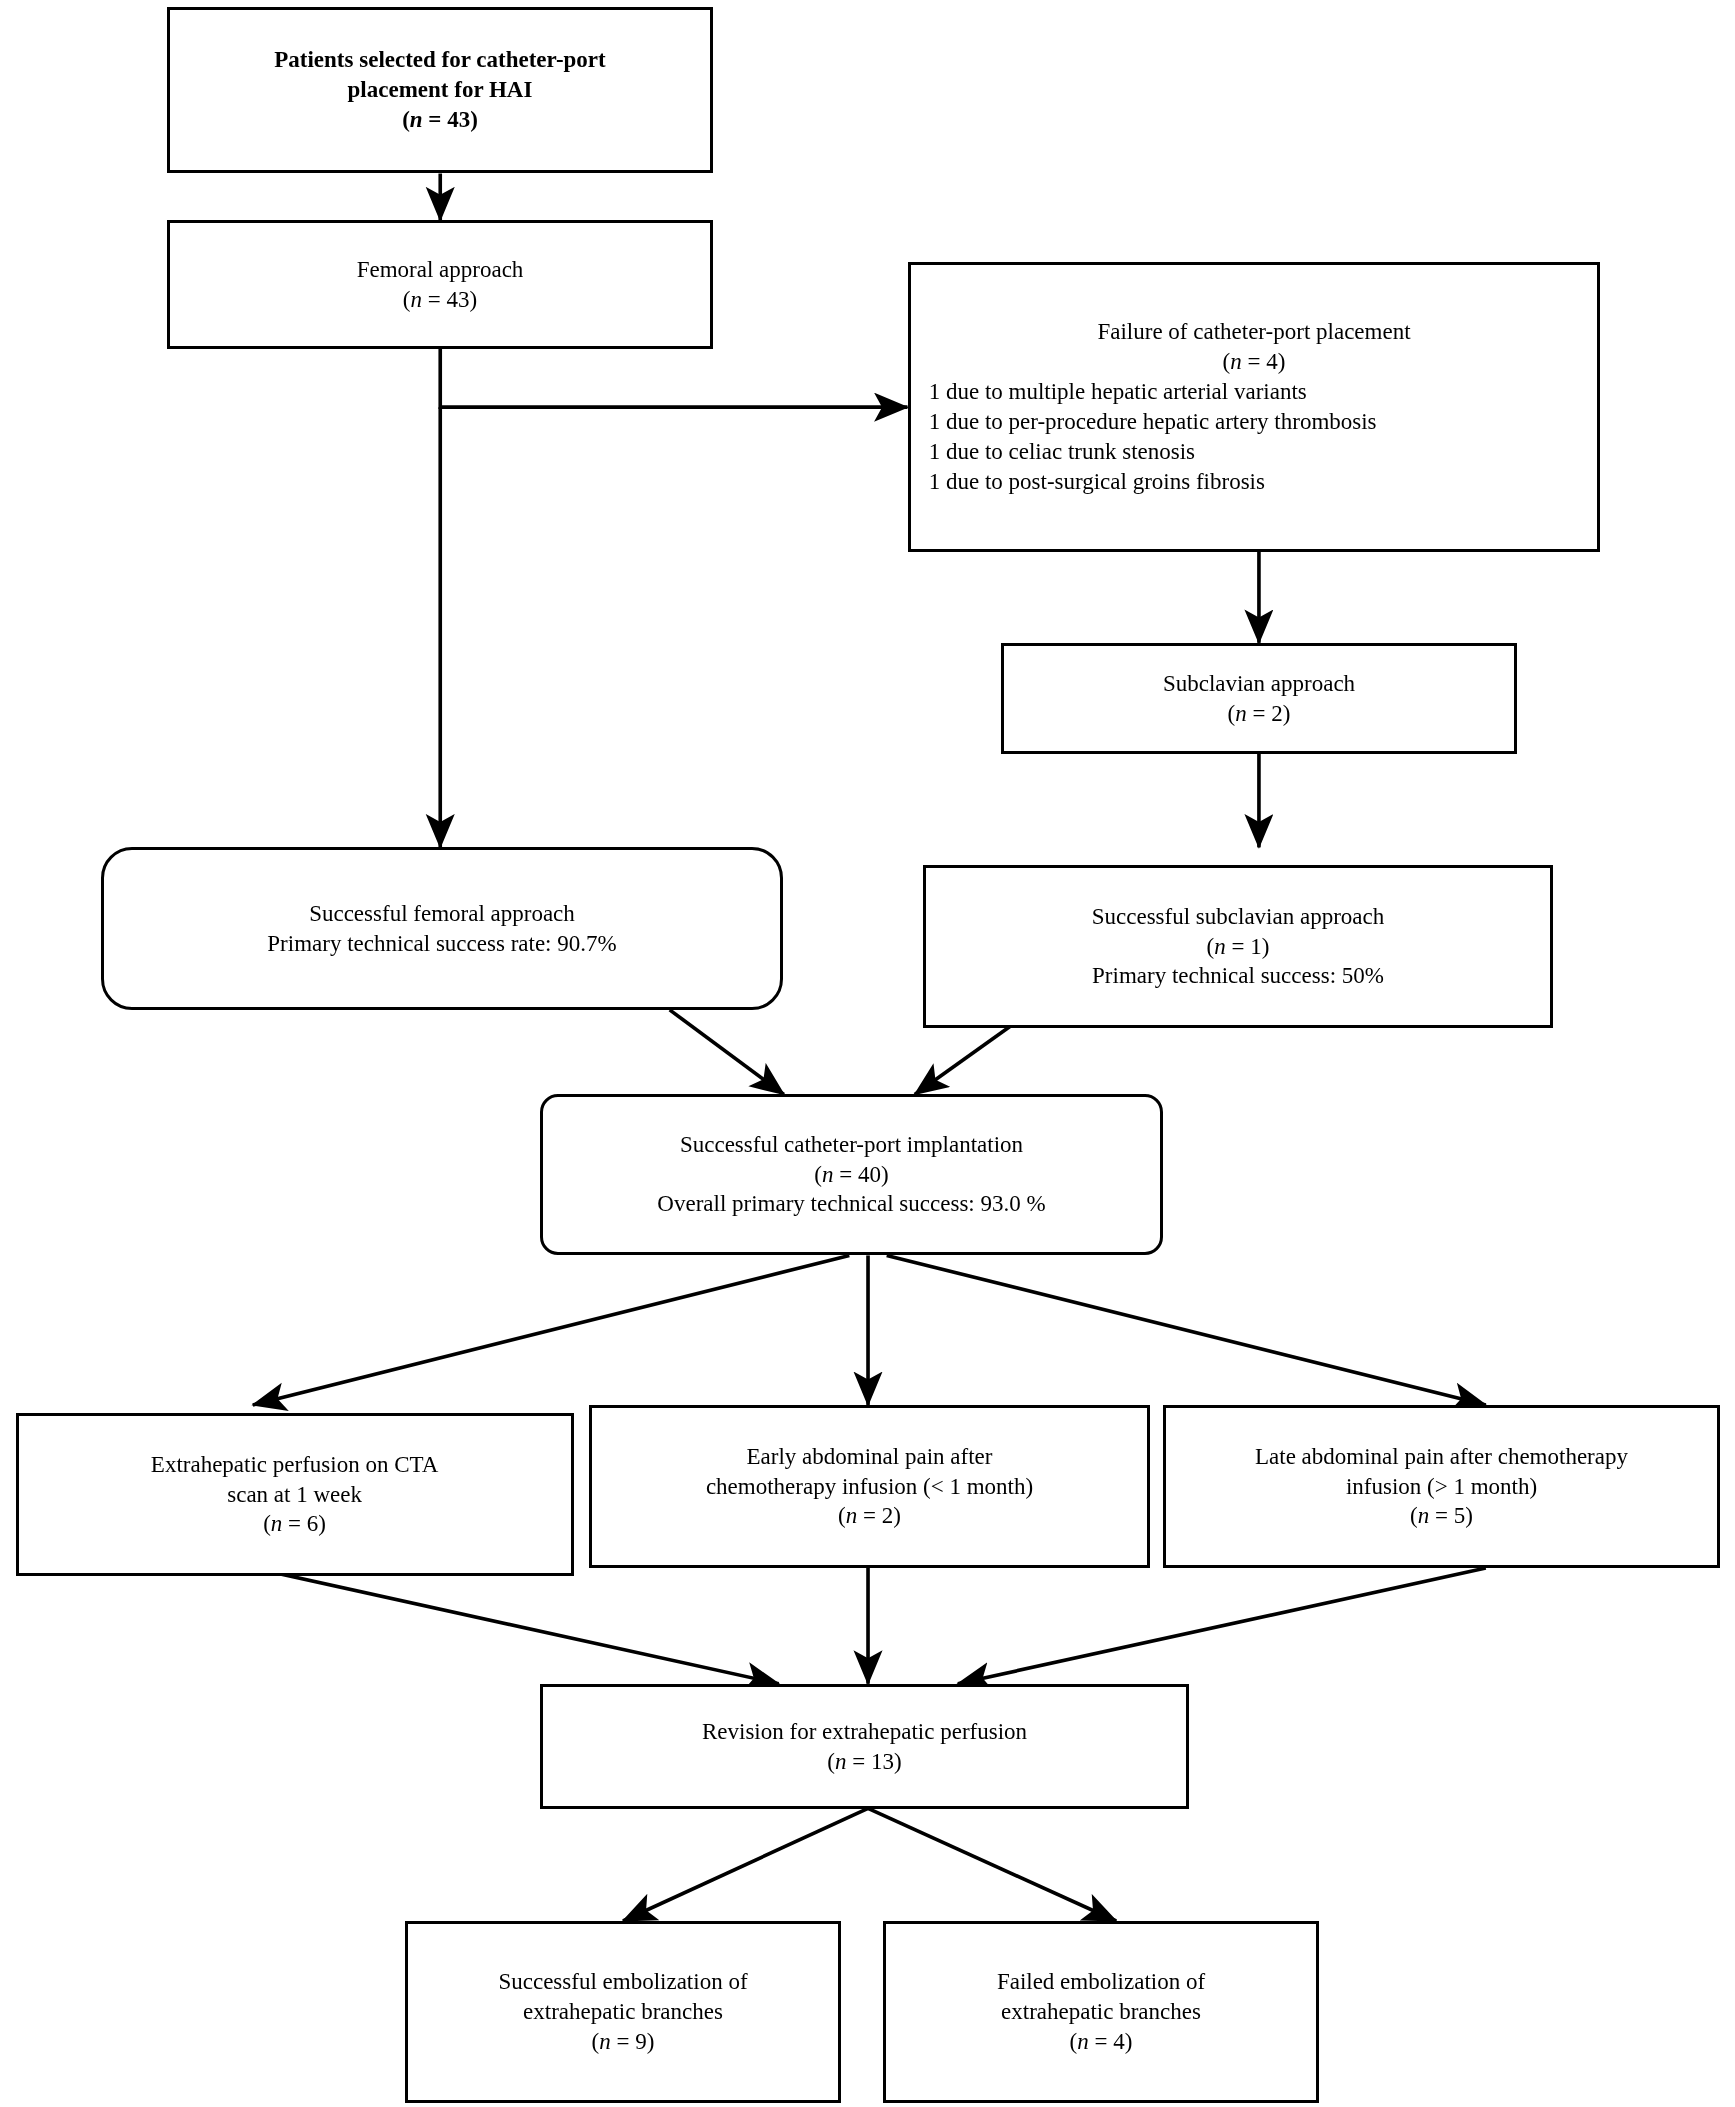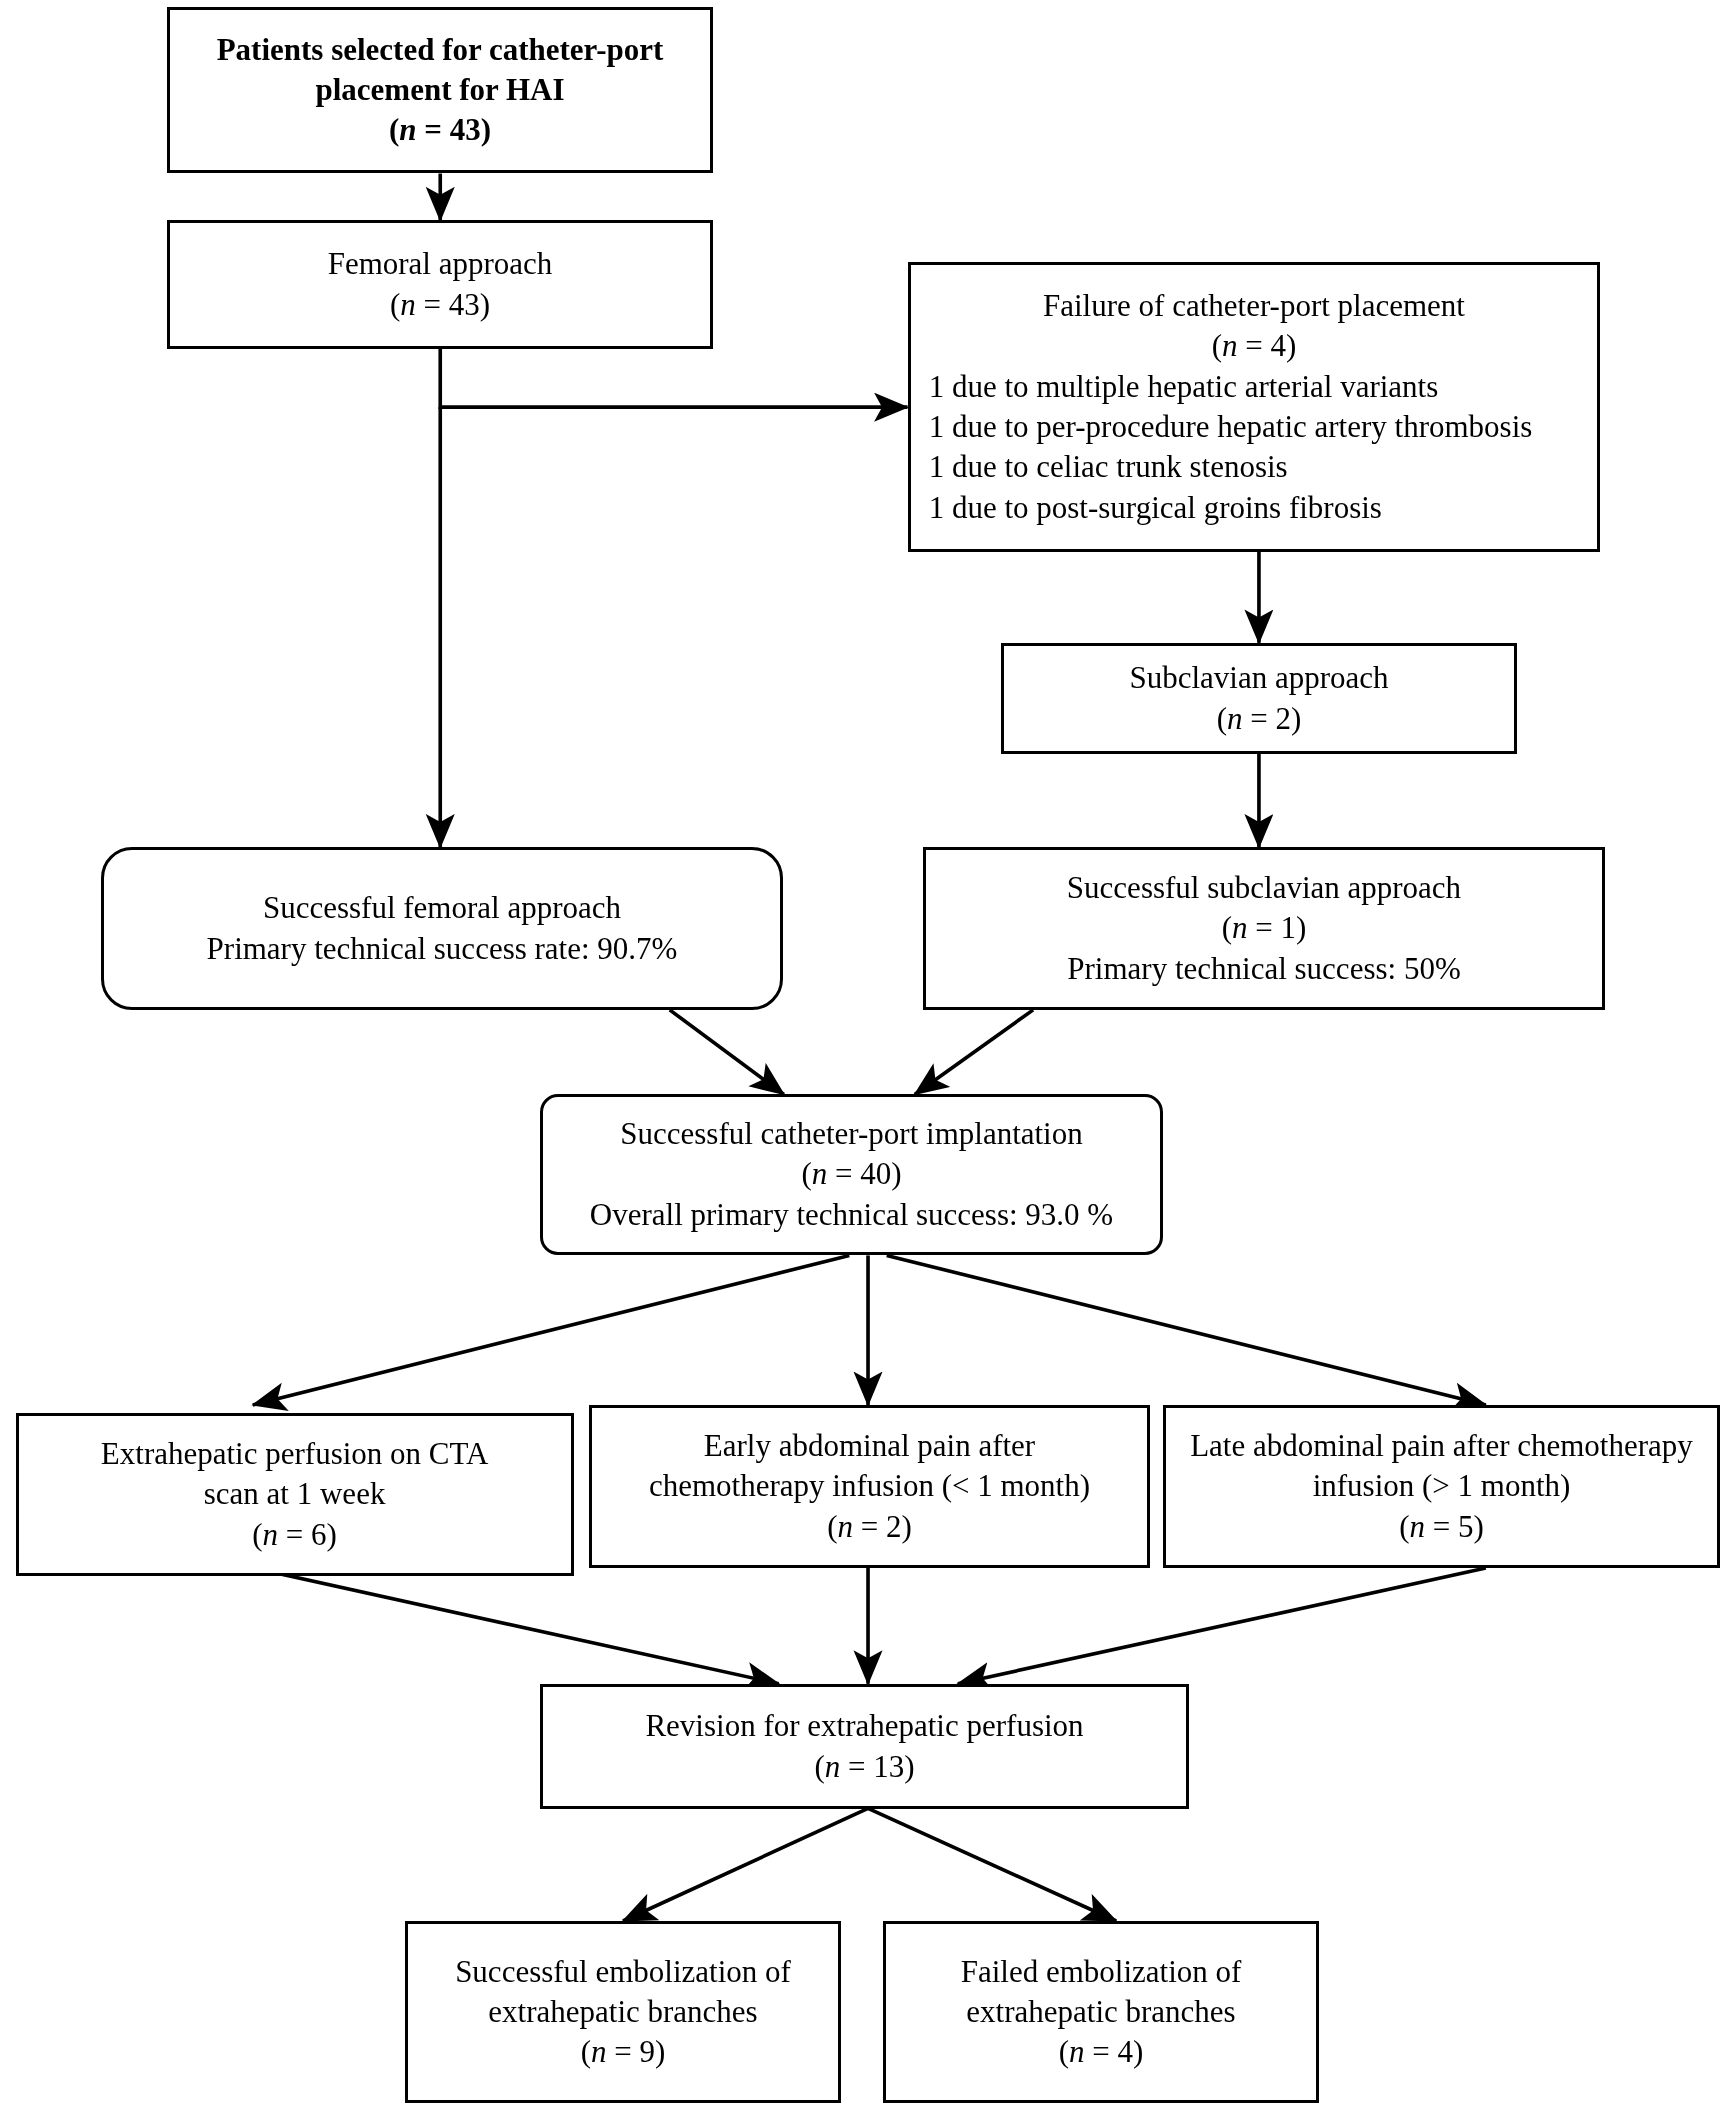--- a/index.html
+++ b/index.html
@@ -34,21 +34,21 @@
     flex-direction: column;
     align-items: center;
     justify-content: center;
     text-align: center;
     color: #000000;
     line-height: 1.30;
   }
   .node .line {
     display: block;
     width: 100%;
-    font-size: 31px;
+    font-size: 23px;
     white-space: nowrap;
   }
   .node.bold .line {
     font-weight: bold;
   }
   .node.listbox {
     align-items: center;
     justify-content: center;
     padding: 15.6px 17.7px;
   }
@@ -130,21 +130,21 @@
   <div class="node" style="left:1001px; top:643px; width:516px; height:111px;">
     <span class="line">Subclavian approach</span>
     <span class="line">(<span class="nvar">n</span> = <span>2</span>)</span>
   </div>
 
   <div class="node" style="left:101px; top:847px; width:682px; height:163px;border-radius:31px;">
     <span class="line">Successful femoral approach</span>
     <span class="line">Primary technical success rate: 90.7%</span>
   </div>
 
-  <div class="node" style="left:923px; top:847px; width:682px; height:163px;">
+  <div class="node" style="left:923px; top:865px; width:630px; height:163px;">
     <span class="line">Successful subclavian approach</span>
     <span class="line">(<span class="nvar">n</span> = <span>1</span>)</span>
     <span class="line">Primary technical success: 50%</span>
   </div>
 
   <div class="node" style="left:540px; top:1094px; width:623px; height:161px;border-radius:18px;">
     <span class="line">Successful catheter-port implantation</span>
     <span class="line">(<span class="nvar">n</span> = <span>40</span>)</span>
     <span class="line">Overall primary technical success: 93.0 %</span>
   </div>

